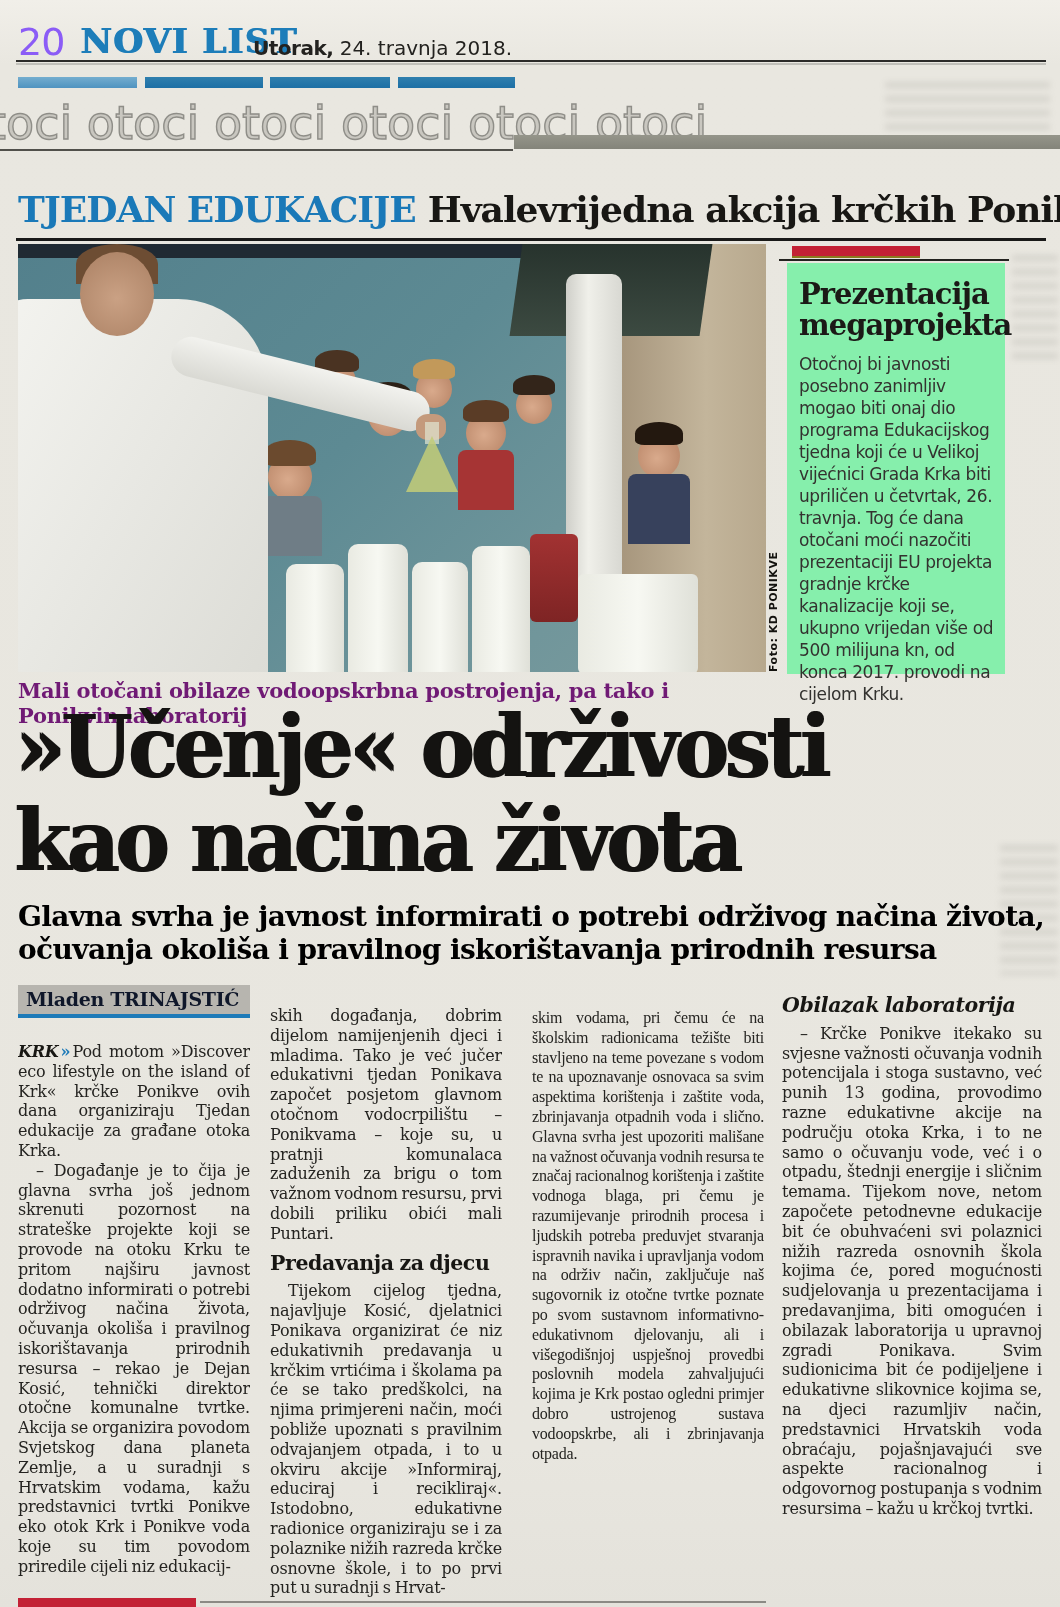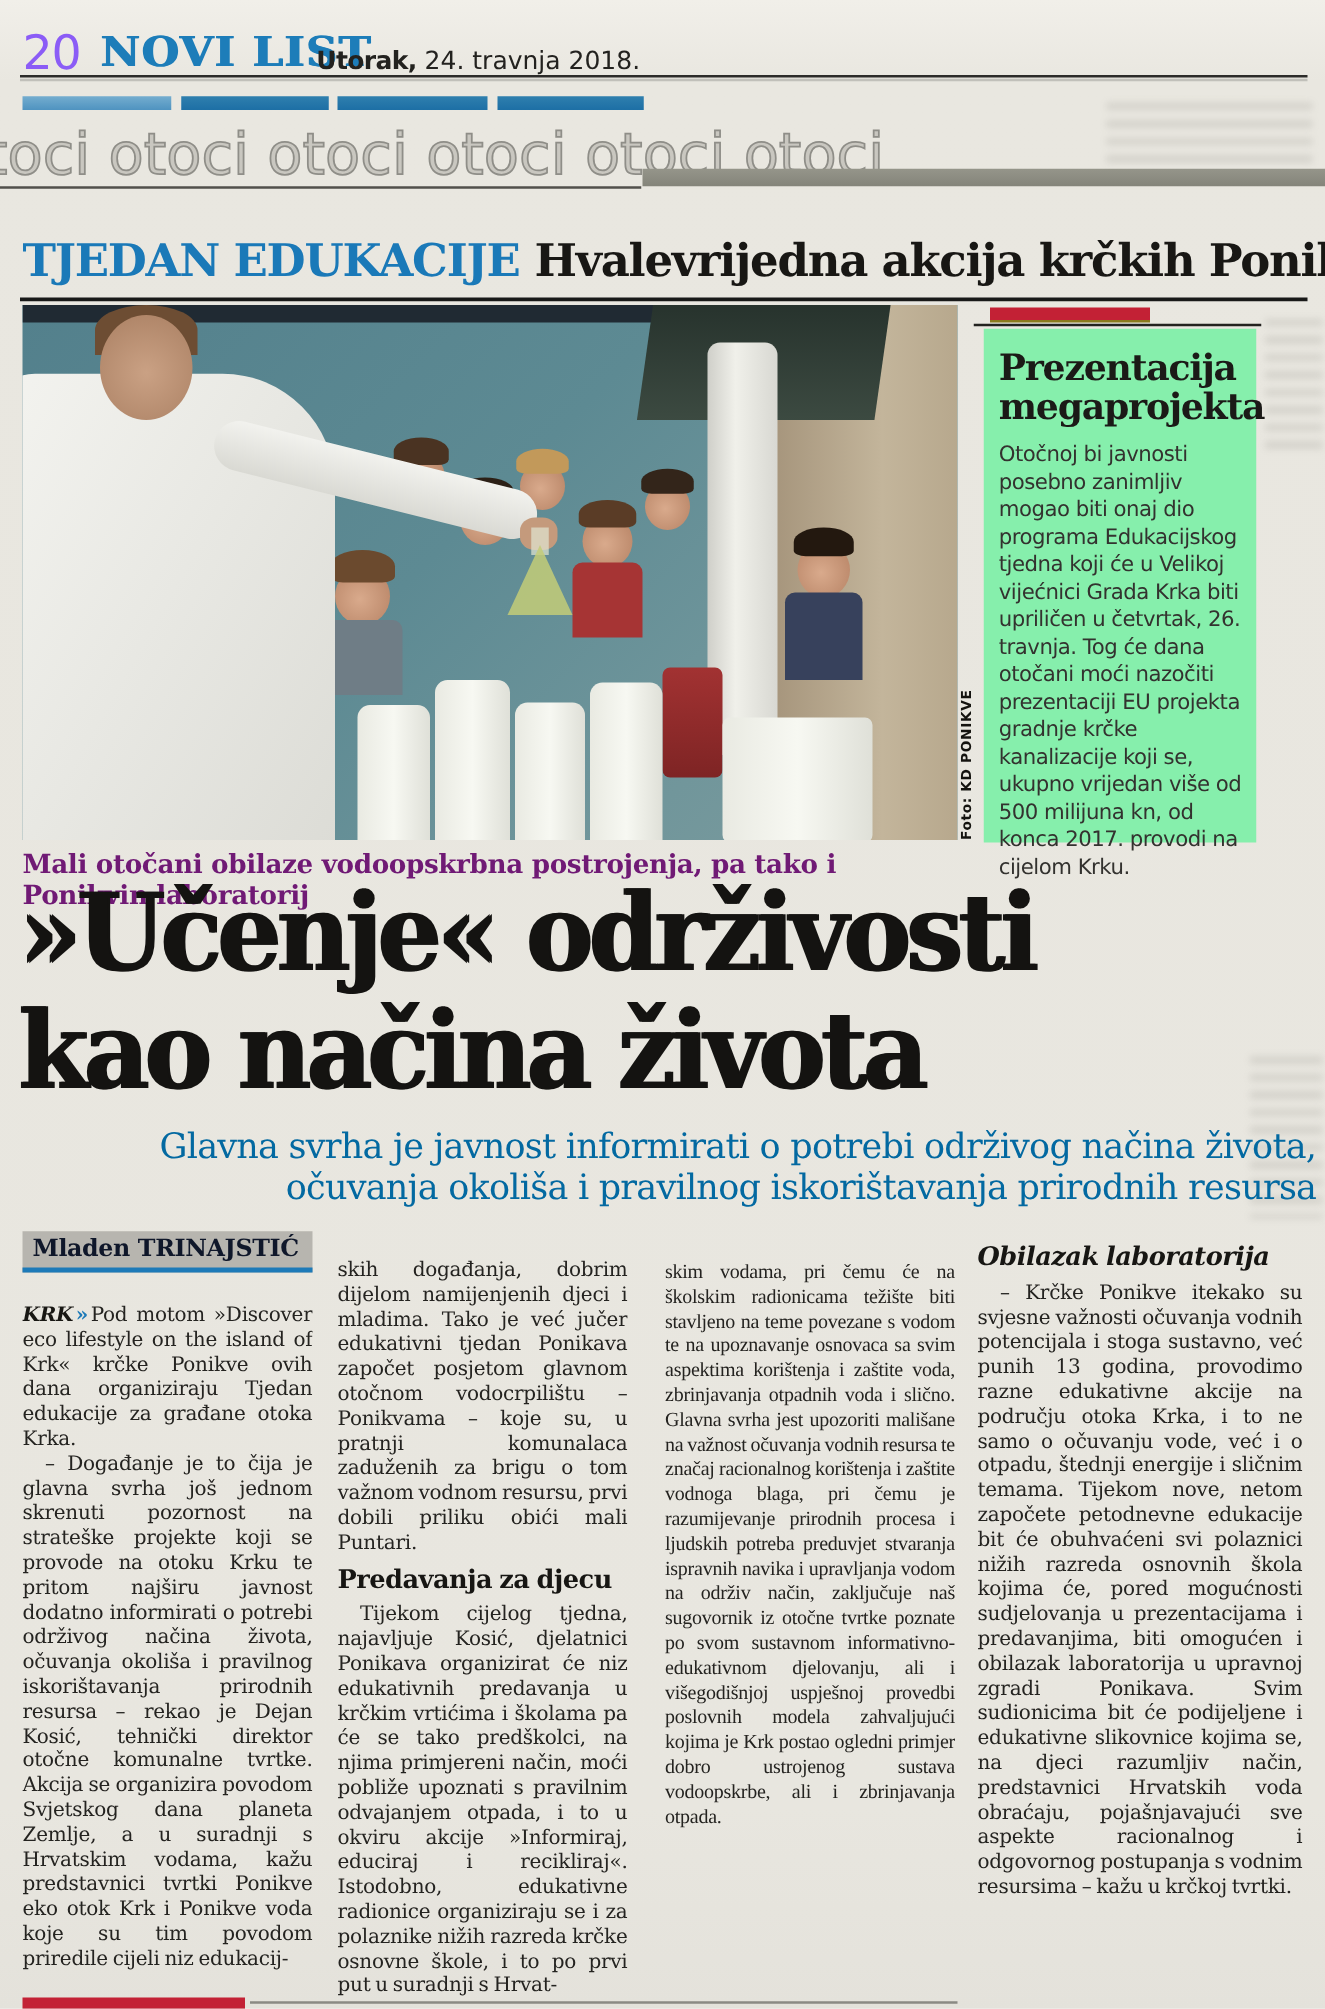--- a/index.html
+++ b/index.html
@@ -68,21 +68,21 @@
   .sb-redbar { position:absolute; top:0; left:13px; width:128px; height:10px; background:#c32135; box-shadow:0 2px 0 #8a7a1e; }
   .sb-rule { position:absolute; top:13px; left:0; width:230px; height:2px; background:#23221f; }
   .sb-panel { position:absolute; top:17px; left:8px; width:218px; height:411px; background:#86efac; padding:16px 10px 10px 12px; }
   .sb-title { font-size:29px; font-weight:bold; line-height:31px; letter-spacing:-1px; color:#1b1a17; margin-bottom:12px; }
   .sb-body { font-family:"DejaVu Sans",sans-serif; font-size:17px; line-height:22px; color:#33322f; letter-spacing:-0.4px; }
   .sb-body::first-line { }
 
   
   .headline { top:700px; left:14px; width:1120px; font-weight:bold; font-size:86px; line-height:94px; letter-spacing:-4px; color:#141311;
     transform:scaleX(0.94); transform-origin:0 0; text-shadow:2px 0 0 #141311; white-space:nowrap; }
-  .deck { top:900px; left:18px; width:1035px; font-size:28px; font-weight:normal; line-height:33px; letter-spacing:-0.6px; color:#0369a1;text-align:right; }
+  .deck { top:900px; left:18px; width:1035px; font-size:28px; font-weight:bold; line-height:33px; letter-spacing:-0.6px; color:#000000; }
 
   
   .byline-box { top:985px; left:18px; width:232px; background:#b7b5af; border-bottom:4px solid #1d7ab8; padding:3px 8px 4px 8px; }
   .byline-box span { font-size:19px; font-weight:bold; color:#0f172a; letter-spacing:-0.3px; }
 
   .col { position:absolute; overflow:hidden; font-size:16px; line-height:19.8px; text-align:justify; letter-spacing:-0.2px; word-spacing:-1px; color:#242320; }
   .col p { margin:0; }
   .col p.indent { text-indent:18px; }
   .col1 { left:18px;  top:1042px; width:232px; height:560px; }
   .col2 { left:270px; top:1006px; width:232px; height:600px; }

